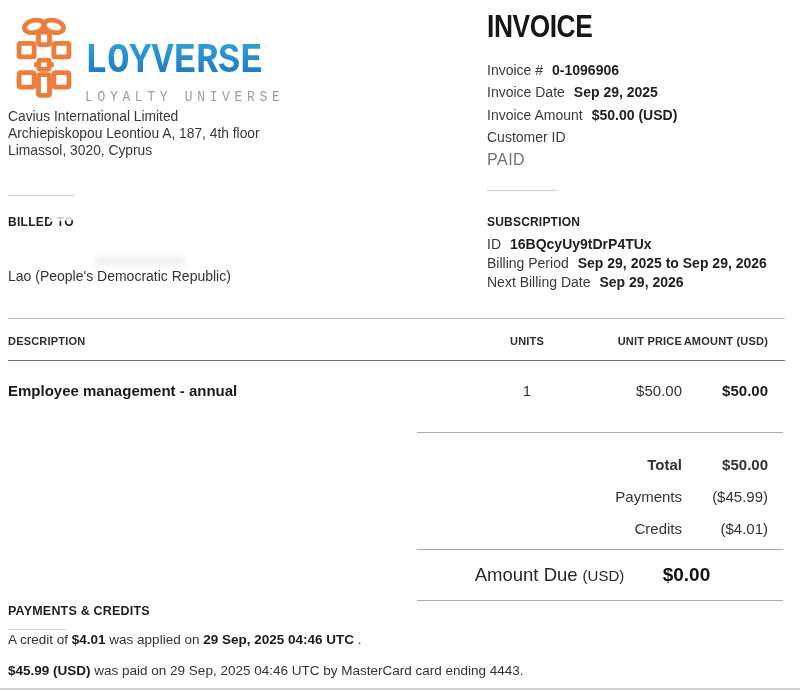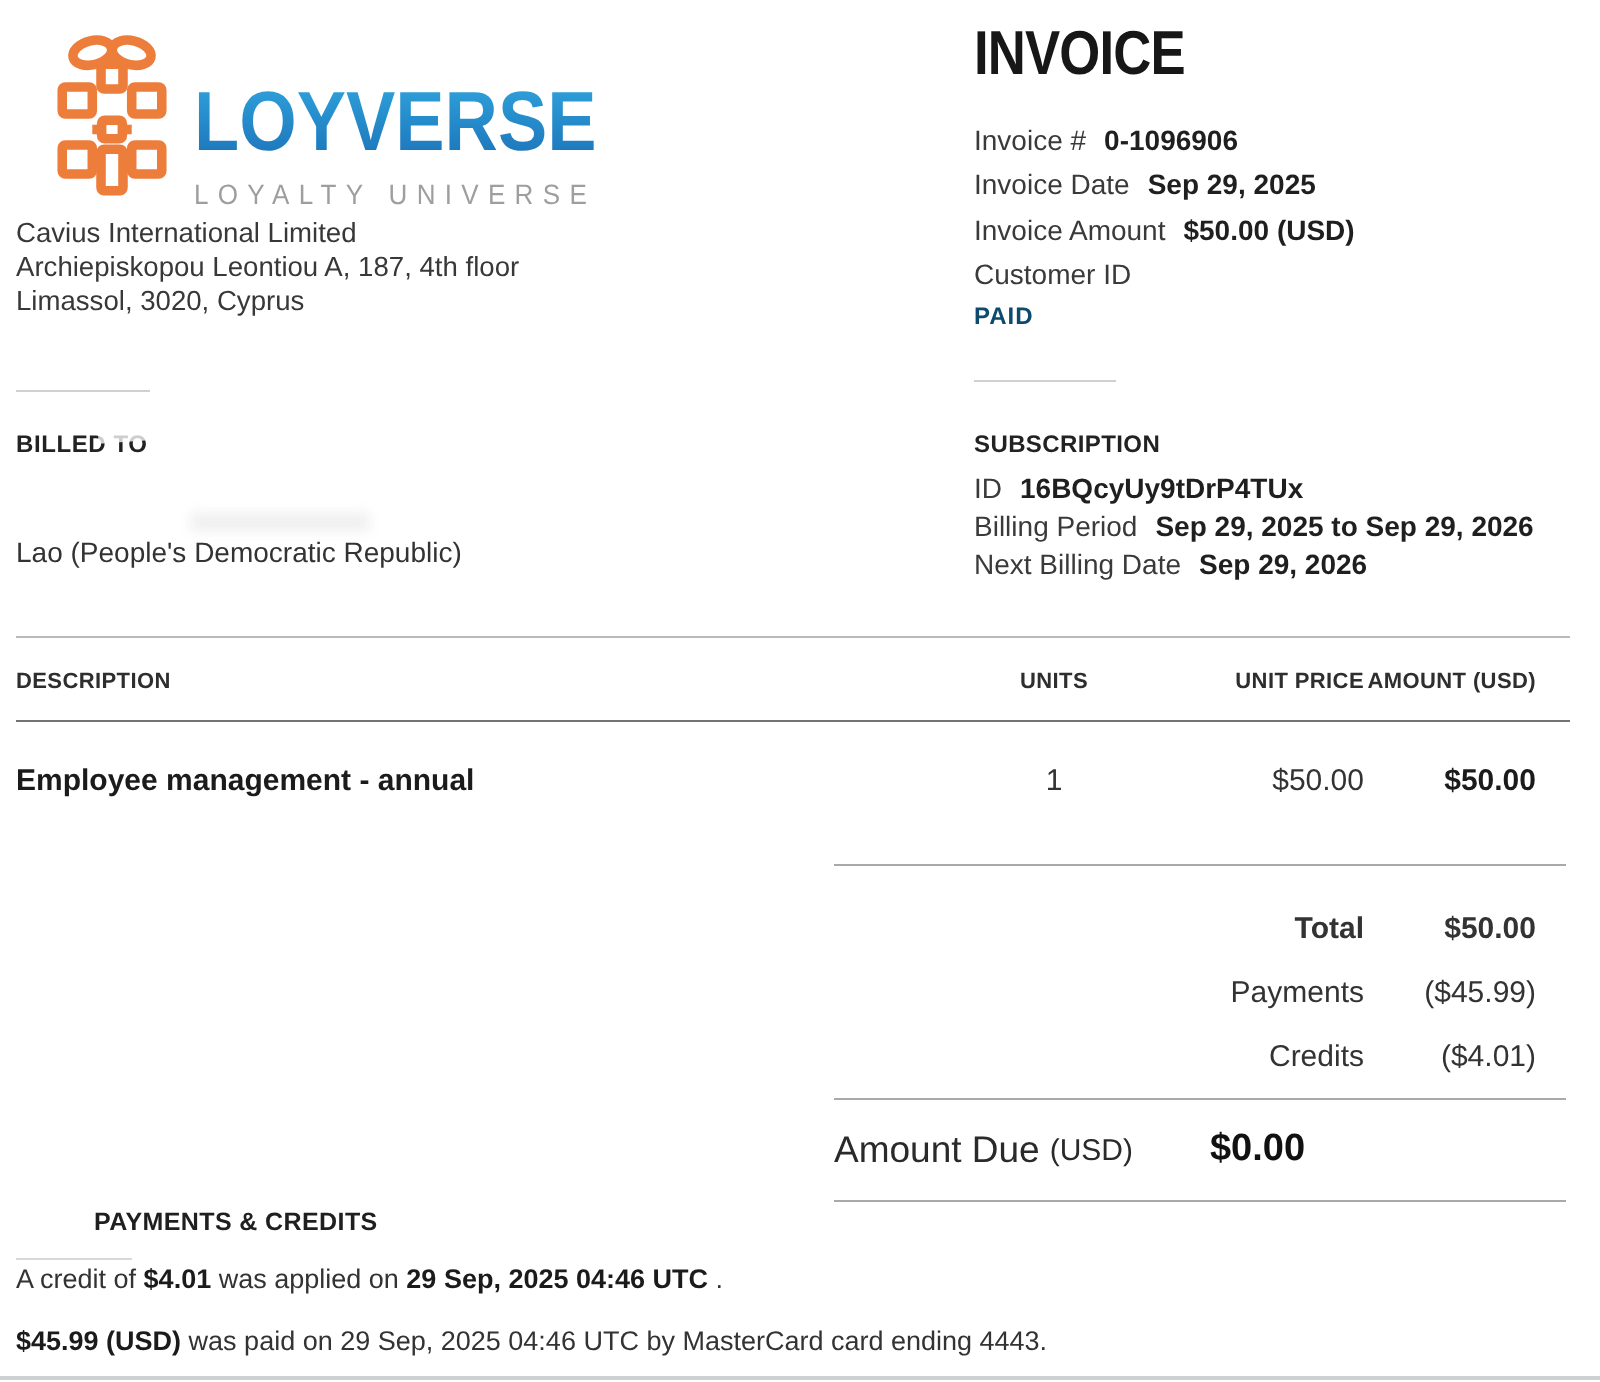--- a/index.html
+++ b/index.html
@@ -1,20 +1,20 @@
 <!DOCTYPE html>
 <html><head>
 <meta charset="utf-8">
 <style>
   html,body{margin:0;padding:0;background:#ffffff;}
   .page{position:relative;width:800px;height:691px;background:#ffffff;
         font-family:"Liberation Sans",sans-serif;color:#333333;overflow:hidden;}
 
   
-  .logo{position:absolute;left:28px;top:17px;display:flex;}
+  .logo{position:absolute;left:16px;top:17px;display:flex;font-family:Liberation Mono, monospace;}
   .logo svg{display:block;}
   .logo-text{margin-left:13px;padding-top:23px;}
   .wordmark{font-size:42px;font-weight:bold;line-height:1;
             background:linear-gradient(180deg,#2FA3DC 0%,#1B72B8 100%);
             -webkit-background-clip:text;background-clip:text;color:transparent;
             transform:scaleX(0.88);transform-origin:left;}
   .tagline{margin-top:7px;font-size:14px;letter-spacing:5px;color:#9E9E9E;
            transform:scaleX(0.93);transform-origin:left;white-space:nowrap;}
 
   
@@ -26,22 +26,22 @@
           opacity:0.78;transform:rotate(-4deg);}
   .smudge{position:absolute;left:95px;top:256px;width:90px;height:10px;
           background:rgba(185,185,185,0.20);filter:blur(3px);}
   .country{position:absolute;left:8px;top:268px;font-size:14px;color:#333333;}
 
   
   .invoice-title{position:absolute;left:487px;top:9px;font-size:31px;font-weight:bold;
                  color:#171717;letter-spacing:-0.5px;transform:scaleX(0.85);transform-origin:left;}
   .info-rows{position:absolute;left:487px;top:59px;font-size:14px;line-height:22.4px;color:#3a3a3a;}
   .info-rows .val,.sub-rows .val{font-weight:bold;color:#1f1f1f;margin-left:9px;}
-  .paid{position:absolute;left:487px;top:151px;font-size:12px;font-weight:bold;
-        color:#0c4a6e;letter-spacing:0.5px;}
+  .paid{position:absolute;left:487px;top:151px;font-size:16px;font-weight:normal;
+        color:#737373;letter-spacing:0.5px;}
   .divider-right{position:absolute;left:487px;top:190px;width:71px;border-top:1px solid #d0d0d0;}
   .subscription{position:absolute;left:487px;top:215px;}
   .sub-heading{font-size:12px;font-weight:bold;color:#222222;letter-spacing:0.2px;}
   .sub-rows{margin-top:6px;font-size:14px;line-height:19.2px;color:#3a3a3a;}
 
   
   .items-table{position:absolute;left:8px;top:318px;width:777px;border-top:1px solid #b9b9b9;}
   .t-head{display:grid;grid-template-columns:1fr 90px 110px 86px;padding:16px 17px 13px 0;
           font-size:11px;font-weight:bold;color:#2e2e2e;letter-spacing:0.2px;
           border-bottom:1px solid #737373;}
@@ -51,28 +51,28 @@
   .c-right{text-align:right;}
   .b{font-weight:bold;color:#1b1b1b;}
 
   
   .totals{position:absolute;left:417px;top:432px;width:366px;border-top:1px solid #a9a9a9;
           padding-top:15px;}
   .t-line{display:flex;justify-content:flex-end;align-items:center;height:32px;
           font-size:15px;color:#333333;padding-right:15px;}
   .t-val{width:86px;text-align:right;}
   .due-sep{border-top:1px solid #a9a9a9;margin-top:5px;}
-  .due-row{height:50px;display:flex;justify-content:flex-start;align-items:center;
+  .due-row{height:50px;display:flex;justify-content:center;align-items:center;
            font-size:18.5px;color:#2a2a2a;border-bottom:1px solid #a9a9a9;padding-right:15px;}
   .due-cur{font-size:15px;margin-left:5px;}
   .due-val{width:86px;text-align:right;font-weight:bold;font-size:19px;color:#111111;}
 
   
   .pc{position:absolute;left:8px;top:604px;width:777px;font-size:13.5px;color:#333333;}
-  .pc-heading{font-size:12.5px;font-weight:bold;color:#1f1f1f;letter-spacing:0.2px;margin-left:39px;}
+  .pc-heading{font-size:12.5px;font-weight:bold;color:#1f1f1f;letter-spacing:0.2px;}
   .pc-divider{width:58px;border-top:1px solid #d8d8d8;margin-top:11px;}
   .pc-line1{margin-top:2px;}
   .pc-line2{margin-top:16px;}
 
   .bottom-line{position:absolute;left:0;bottom:1px;width:800px;height:2px;background:#cdd1d2;}
 </style>
 </head>
 <body>
 
 <div class="page">

